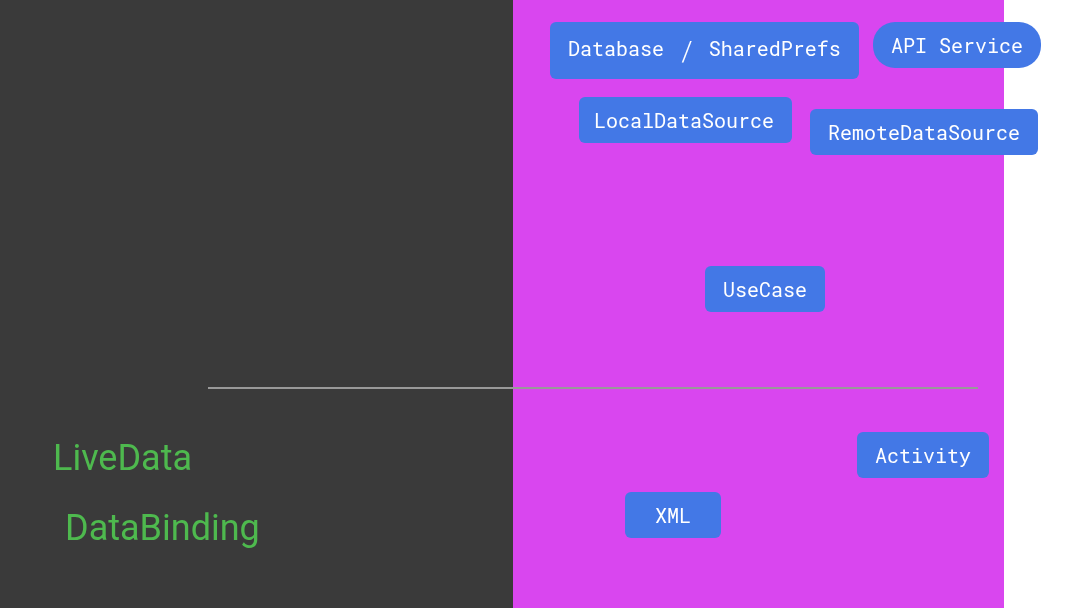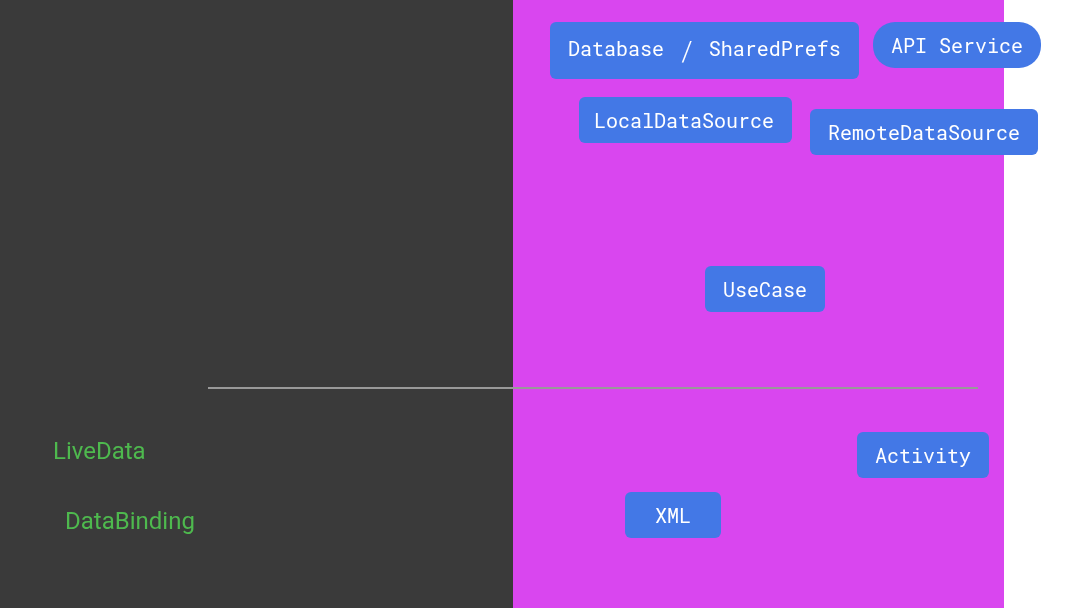--- a/index.html
+++ b/index.html
@@ -32,21 +32,21 @@
       left: 208px;
       width: 770px;
       height: 2px;
       background: #999999;
       z-index: 5;
     }
     .left-text {
       position: absolute;
       left: 53px;
       color: #4eb94e;
-      font-size: 24px;
+      font-size: 36px;
       font-family: -apple-system, BlinkMacSystemFont, 'Segoe UI', Roboto, sans-serif;
       font-weight: 400;
     }
     .text-livedata {
       top: 437px;
     }
     .text-databinding {
       top: 507px;
       margin-left: 12px;
     }

